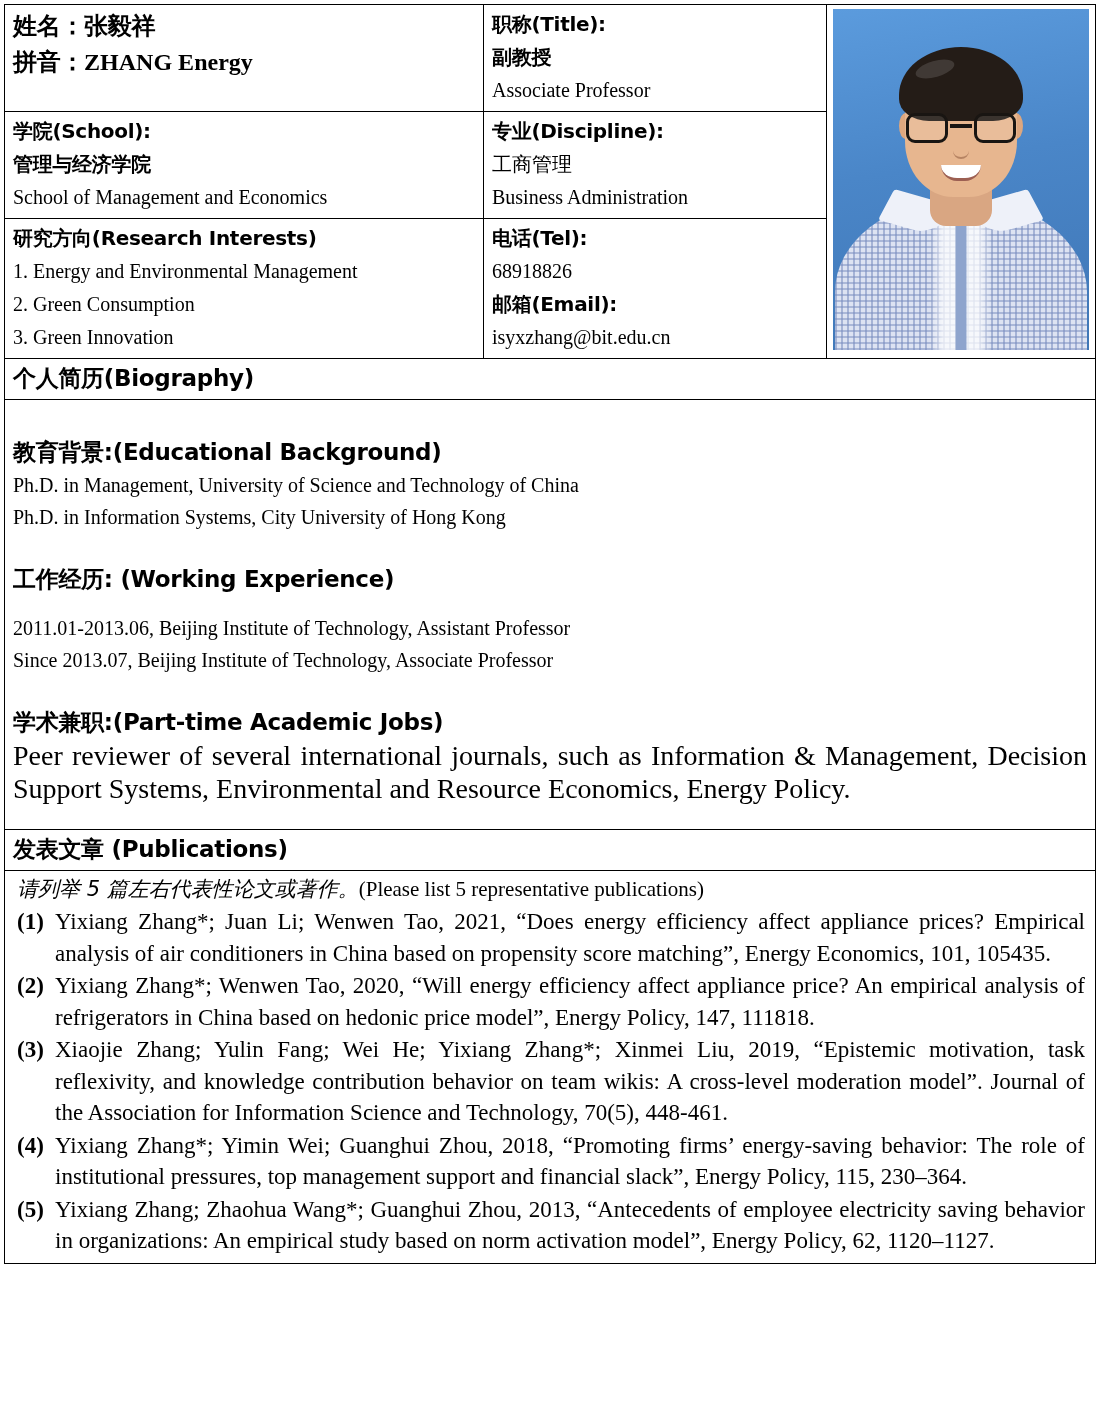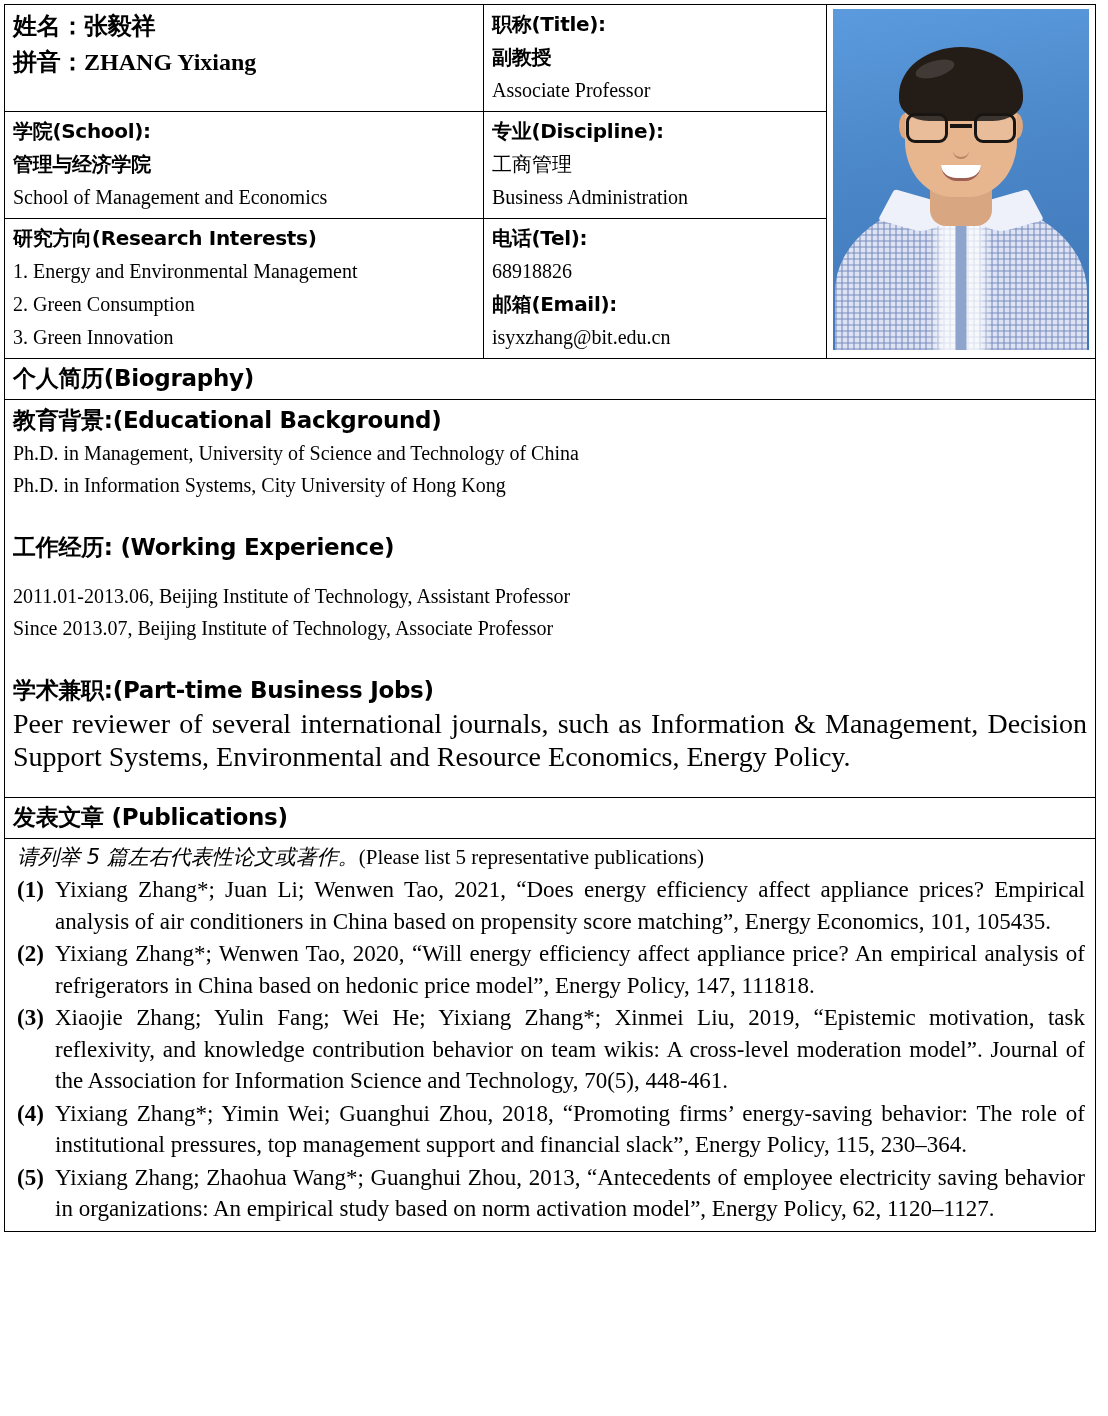--- a/index.html
+++ b/index.html
@@ -257,21 +257,21 @@
     font-size: 21px;
     line-height: 32px;
     padding-left: 4px;
   }
   .pub-intro .it {
     font-style: italic;
     font-family: "DejaVu Sans", "Liberation Sans", sans-serif;
     font-weight: 500;
   }
 
-  .bio-body { padding: 4px 8px 8px 8px; }
+  .bio-body { padding: 4px 8px 8px 8px; margin-top: 32px; }
   .bio-body .para { font-size: 20px; line-height: 32px; }
   .bio-body .just {
     text-align: justify;
     text-justify: inter-word;
     font-size: 28px;
     line-height: 33px;
   }
   .spacer-sm { height: 16px; }
   .spacer-md { height: 30px; }
 </style>
@@ -285,21 +285,21 @@
       <col style="width:479px">
       <col style="width:343px">
       <col style="width:269px">
     </colgroup>
     <tbody>
 
       <tr>
         <td class="name-cell">
           <div class="cell-pad">
             <div class="line"><span class="cn-b">姓名：</span><span class="cn-b">张毅祥</span></div>
-            <div class="line"><span class="cn-b">拼音：</span><span class="bold">ZHANG Yixiang</span></div>
+            <div class="line"><span class="cn-b">拼音：</span><span class="bold">ZHANG Energy</span></div>
           </div>
         </td>
         <td>
           <div class="cell-pad">
             <div class="line"><span class="cn-b">职称(Title):</span></div>
             <div class="line"><span class="cn-b">副教授</span></div>
             <div class="line">Associate Professor</div>
           </div>
         </td>
         <td class="photo-cell" rowspan="3">
@@ -377,21 +377,21 @@
 
             <div class="spacer-md"></div>
 
             <div class="hdr-line"><span class="cn-b">工作经历: (Working Experience)</span></div>
             <div class="spacer-sm"></div>
             <div class="para">2011.01-2013.06, Beijing Institute of Technology, Assistant Professor</div>
             <div class="para">Since 2013.07,    Beijing Institute of Technology, Associate Professor</div>
 
             <div class="spacer-md"></div>
 
-            <div class="hdr-line"><span class="cn-b">学术兼职:(Part-time Business Jobs)</span></div>
+            <div class="hdr-line"><span class="cn-b">学术兼职:(Part-time Academic Jobs)</span></div>
             <div class="just">Peer reviewer of several international journals, such as Information &amp; Management, Decision Support Systems, Environmental and Resource Economics, Energy Policy.</div>
             <div class="spacer-sm"></div>
           </div>
         </td>
       </tr>
 
       <tr>
         <td colspan="3">
           <div class="cell-pad">
             <div class="hdr-line"><span class="cn-b">发表文章  (Publications)</span></div>

